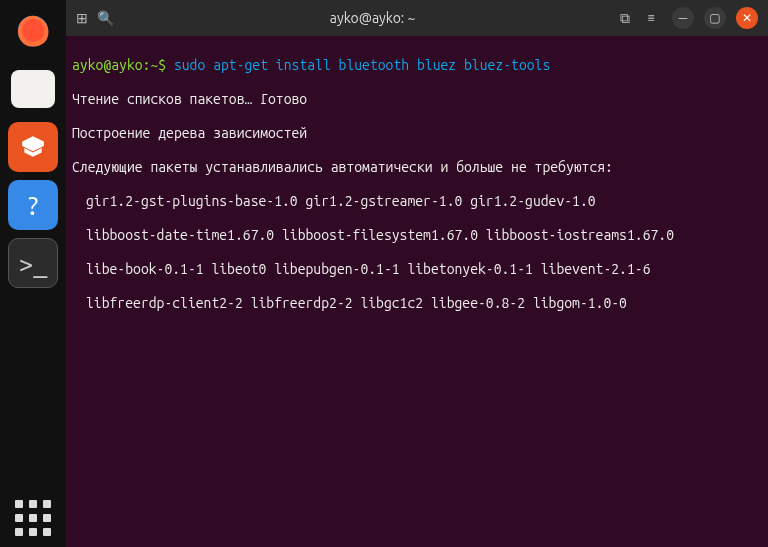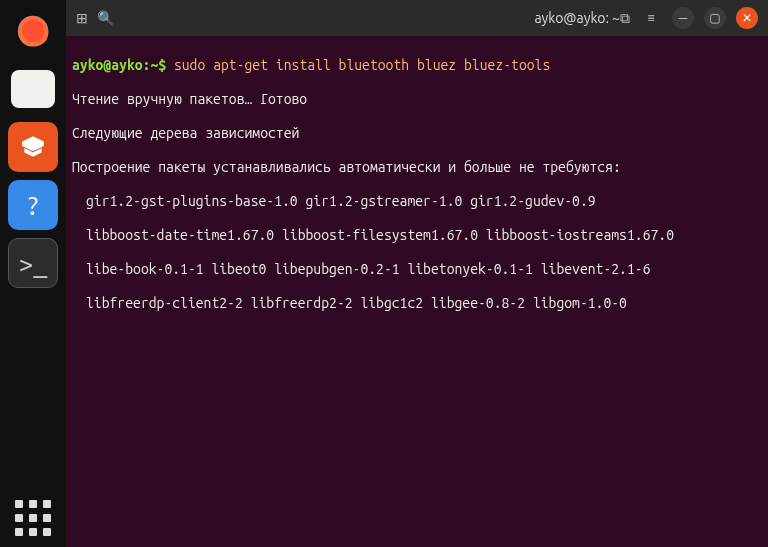--- a/index.html
+++ b/index.html
@@ -32,36 +32,36 @@
       gap: 6px; align-content: center; justify-content: center;
       margin-bottom: 8px;
     }
     .apps-icon span { background: #ddd; width: 8px; height: 8px; border-radius: 1px; }
     .main { flex: 1; display: flex; flex-direction: column; }
     .titlebar {
       height: 36px; background: #2b2b2b; color: #ddd;
       display: flex; align-items: center; padding: 0 10px;
       font-family: Ubuntu, sans-serif; font-size: 14px;
     }
-    .titlebar .center { flex: 1; text-align: right; }
+    .titlebar .center { flex: 1; text-align: center; }
     .titlebar .btn {
       width: 22px; height: 22px; border-radius: 50%;
       background: #3a3a3a; color: #ccc; display: flex;
       align-items: center; justify-content: center; margin-left: 10px;
       font-size: 12px; cursor: pointer;
     }
     .titlebar .close { background: #e95420; color: #fff; }
     .titlebar .icon-left { margin-right: 10px; opacity: 0.8; font-size: 14px; }
     .term {
       flex: 1; background: #300a24; color: #eeeeec;
       padding: 4px 6px 0 6px; font-size: 14px; line-height: 17px;
       white-space: pre-wrap; overflow: hidden;
     }
-    .term .prompt { color: #8ae234; font-weight: bold; }
-    .term .cmd { color: #fdba74; }
+    .term .prompt { color: #8ae234; font-weight: normal; }
+    .term .cmd { color: #0ea5e9; }
     .term .line { display: block; }
     .indent { padding-left: 14px; display: block; }
   </style>
 </head>
 <body>
 
 <div class="launcher">
   <div class="tile firefox">
     <svg width="40" height="40" viewBox="0 0 100 100">
         <circle cx="50" cy="50" r="38" fill="#0a84ff"></circle>
@@ -100,26 +100,26 @@
     <div class="center">ayko@ayko: ~</div>
     <span class="icon-left" style="margin-left:0;margin-right:0;">⧉</span>
     <span class="btn" style="border-radius:4px;background:transparent;">≡</span>
     <span class="btn">─</span>
     <span class="btn">▢</span>
     <span class="btn close">✕</span>
   </div>
 
   <div class="term">
 <span class="line"><span class="prompt">ayko@ayko:~$</span> <span class="cmd">sudo apt-get install bluetooth bluez bluez-tools</span></span>
-<span class="line">Чтение вручную пакетов… Готово</span>
-<span class="line">Следующие дерева зависимостей</span>
-<span class="line">Построение пакеты устанавливались автоматически и больше не требуются:</span>
-<span class="indent">gir1.2-gst-plugins-base-1.0 gir1.2-gstreamer-1.0 gir1.2-gudev-0.9</span>
+<span class="line">Чтение списков пакетов… Готово</span>
+<span class="line">Построение дерева зависимостей</span>
+<span class="line">Следующие пакеты устанавливались автоматически и больше не требуются:</span>
+<span class="indent">gir1.2-gst-plugins-base-1.0 gir1.2-gstreamer-1.0 gir1.2-gudev-1.0</span>
 <span class="indent">libboost-date-time1.67.0 libboost-filesystem1.67.0 libboost-iostreams1.67.0</span>
-<span class="indent">libe-book-0.1-1 libeot0 libepubgen-0.2-1 libetonyek-0.1-1 libevent-2.1-6</span>
+<span class="indent">libe-book-0.1-1 libeot0 libepubgen-0.1-1 libetonyek-0.1-1 libevent-2.1-6</span>
 <span class="indent">libfreerdp-client2-2 libfreerdp2-2 libgc1c2 libgee-0.8-2 libgom-1.0-0</span>
 
 
 
 
 
 
 
 
 

